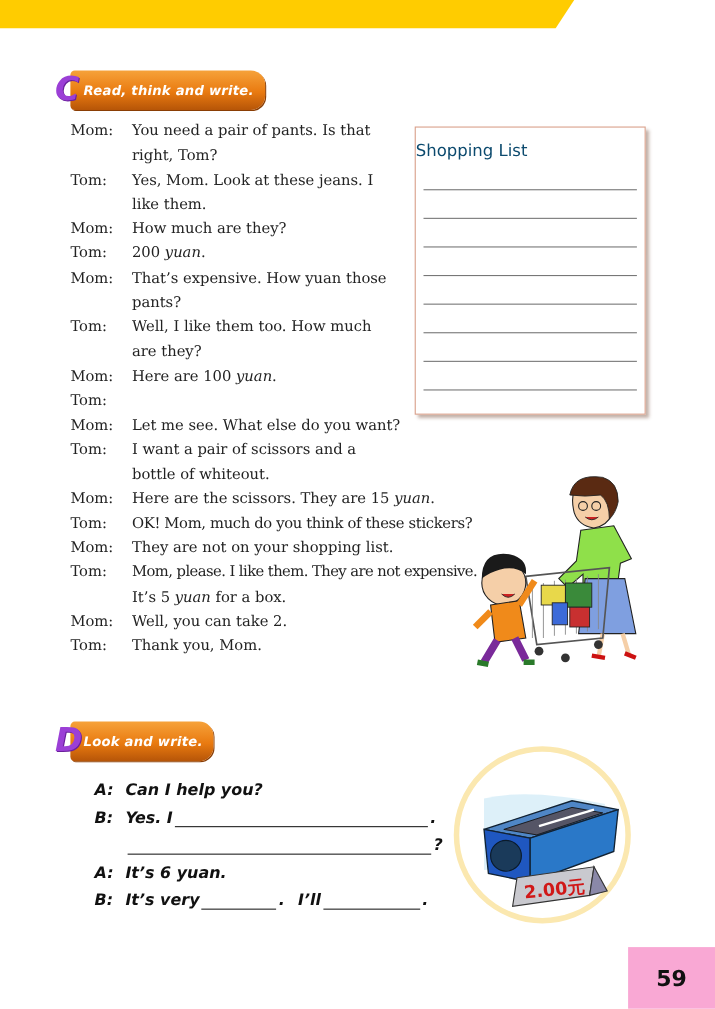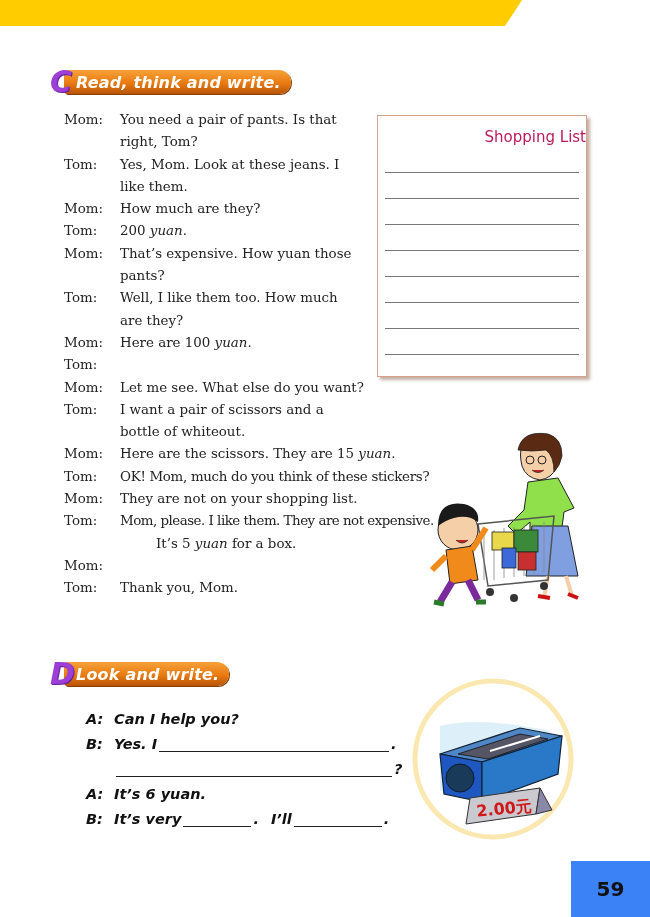--- a/index.html
+++ b/index.html
@@ -17,67 +17,67 @@
   .section-header {
     position: absolute; height: 26px; display: flex; align-items: center;
   }
   .section-letter {
     font-family: "DejaVu Sans", sans-serif; font-weight: bold; font-style: italic;
     font-size: 30px; color: #9b3fd6; line-height: 1;
     text-shadow: 1px 1px 0 #6a1f9c;
     position: relative; z-index: 2; width: 18px;
   }
   .section-pill {
-    height: 24px; display: flex; align-items: center;
+    height: 36px; display: flex; align-items: center;
     background: linear-gradient(#f6a23a 0%, #e97a10 55%, #b65508 100%);
     border-radius: 4px 13px 13px 4px;
     padding: 0 10px 0 12px; margin-left: -4px;
     color: #fff; font-family: "DejaVu Sans", sans-serif; font-style: italic;
-    font-weight: bold; font-size: 16px; letter-spacing: 0.2px;
+    font-weight: bold; font-size: 12px; letter-spacing: 0.2px;
     box-shadow: 1px 1px 0 #8a3e05;
   }
 
   .dialogue {
     position: absolute; left: 64px; top: 109px; width: 360px;
     font-size: 13.4px; line-height: 22.3px;
   }
   .line { display: flex; }
   .speaker { width: 48px; flex: none; padding-right: 8px; }
   .speech { flex: 1; white-space: normal; }
   .speech i { font-style: italic; }
 
   .shopping-list {
     position: absolute; left: 377px; top: 115px; width: 208px; height: 260px;
     background: #fff; border: 1px solid #d9a08a;
     box-shadow: 3px 3px 3px rgba(120,80,60,0.45);
   }
   .list-title {
-    text-align: right; margin-top: 12px;
-    font-family: "DejaVu Sans", sans-serif; font-size: 15px; color: #be185d;
+    text-align: left; margin-top: 12px;
+    font-family: "DejaVu Sans", sans-serif; font-size: 15px; color: #0c4a6e;
   }
   .list-lines { position: absolute; left: 7px; right: 7px; top: 56px; }
   .list-line { height: 26px; border-bottom: 1px solid #777; box-sizing: border-box; }
   .list-line:first-child { height: 0; }
 
   .illus-family { position: absolute; left: 418px; top: 430px; width: 170px; height: 180px; }
 
   .exercise {
     position: absolute; left: 86px; top: 702px; width: 330px;
     font-family: "DejaVu Sans", sans-serif; font-style: italic; font-weight: bold;
     font-size: 14.5px; color: #111;
   }
   .ex-row { display: flex; align-items: flex-end; height: 25px; }
   .ex-spk { width: 28px; flex: none; }
   .blank { display: inline-block; border-bottom: 1px solid #222; height: 14px; margin: 0 2px; }
 
   .sharpener-badge { position: absolute; left: 410px; top: 676px; width: 166px; height: 166px; }
 
   .page-number {
     position: absolute; left: 571px; top: 861px; width: 79px; height: 56px;
-    background: #3b82f6; display: flex; align-items: center; justify-content: center;
+    background: #f9a8d4; display: flex; align-items: center; justify-content: center;
     font-family: "DejaVu Sans", sans-serif; font-weight: bold; font-size: 20px; color: #111;
   }
 </style>
 </head>
 <body>
 
 <div class="top-band">
   <svg width="650" height="26" viewBox="0 0 650 26">
     <polygon points="0,0 522,0 505,26 0,26" fill="#ffcc00"></polygon>
   </svg>
@@ -139,25 +139,26 @@
     <span class="speech" style="white-space:nowrap; letter-spacing:-0.3px;">OK! Mom, much do you think of these stickers?</span>
   </div>
   <div class="line">
     <span class="speaker">Mom:</span>
     <span class="speech">They are not on your shopping list.</span>
   </div>
   <div class="line">
     <span class="speaker">Tom:</span>
     <span class="speech">
       <span style="display:block; white-space:nowrap; letter-spacing:-0.5px;">Mom, please. I like them. They are not expensive.</span>
-      <span style="display:block;margin-left:36px;"><span>It’s 5 </span><i>yuan</i><span> for a box.</span></span>
+      <span style="display:block;"><span>It’s 5 </span><i>yuan</i><span> for a box.</span></span>
     </span>
   </div>
   <div class="line">
     <span class="speaker">Mom:</span>
+    <span class="speech">Well, you can take 2.</span>
   </div>
   <div class="line">
     <span class="speaker">Tom:</span>
     <span class="speech">Thank you, Mom.</span>
   </div>
 </div>
 
 <div class="shopping-list">
   <div class="list-title">Shopping List</div>
   <div class="list-lines">

